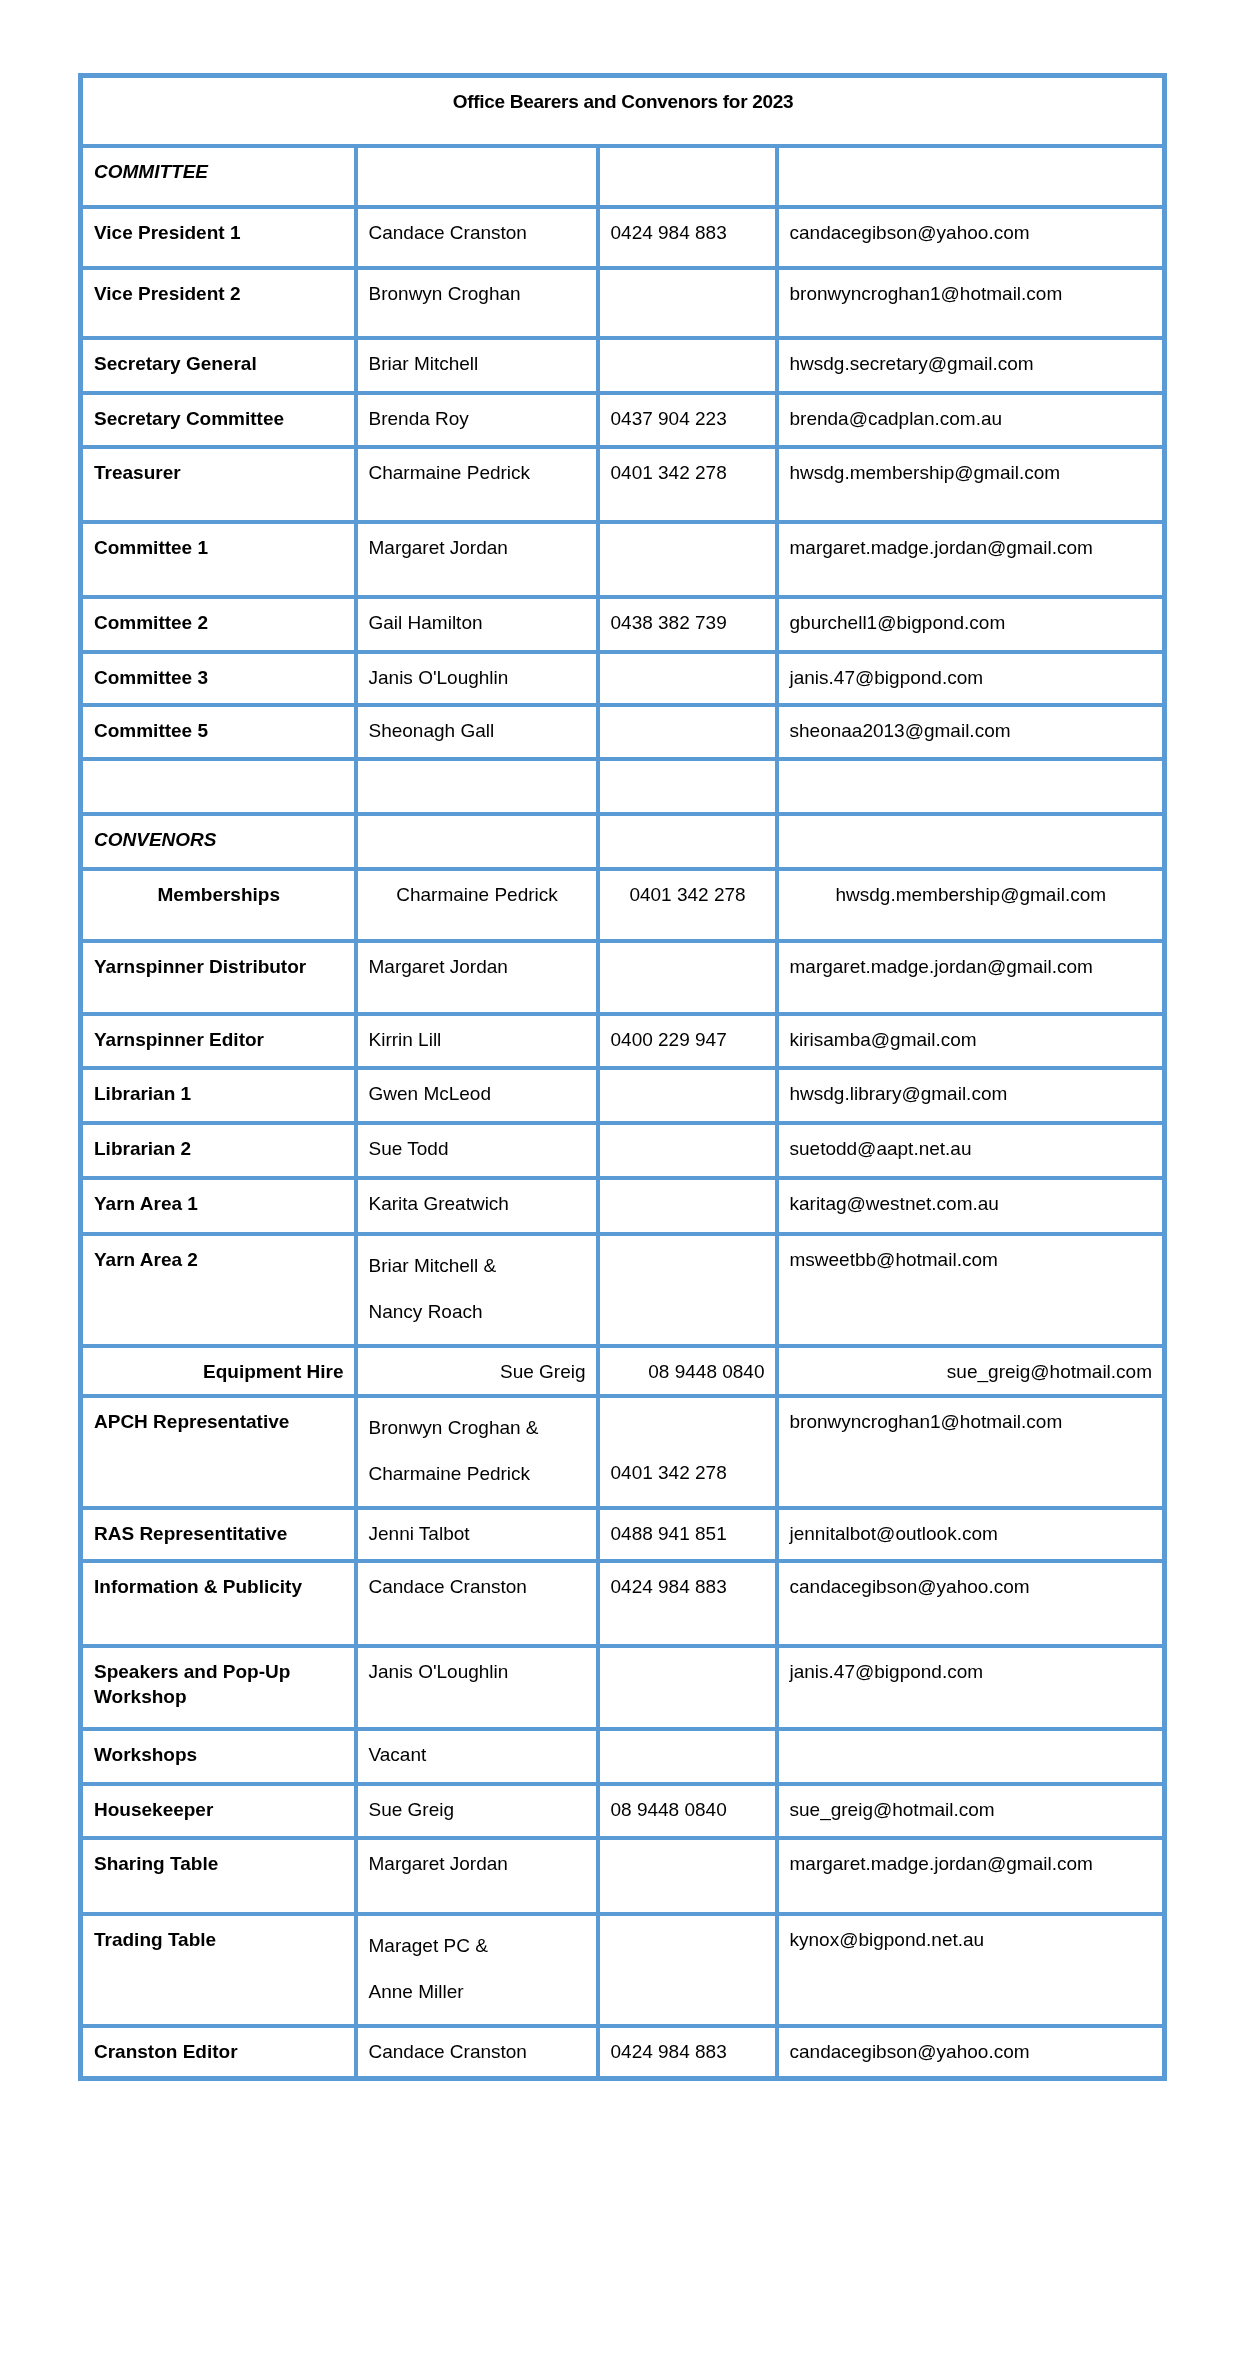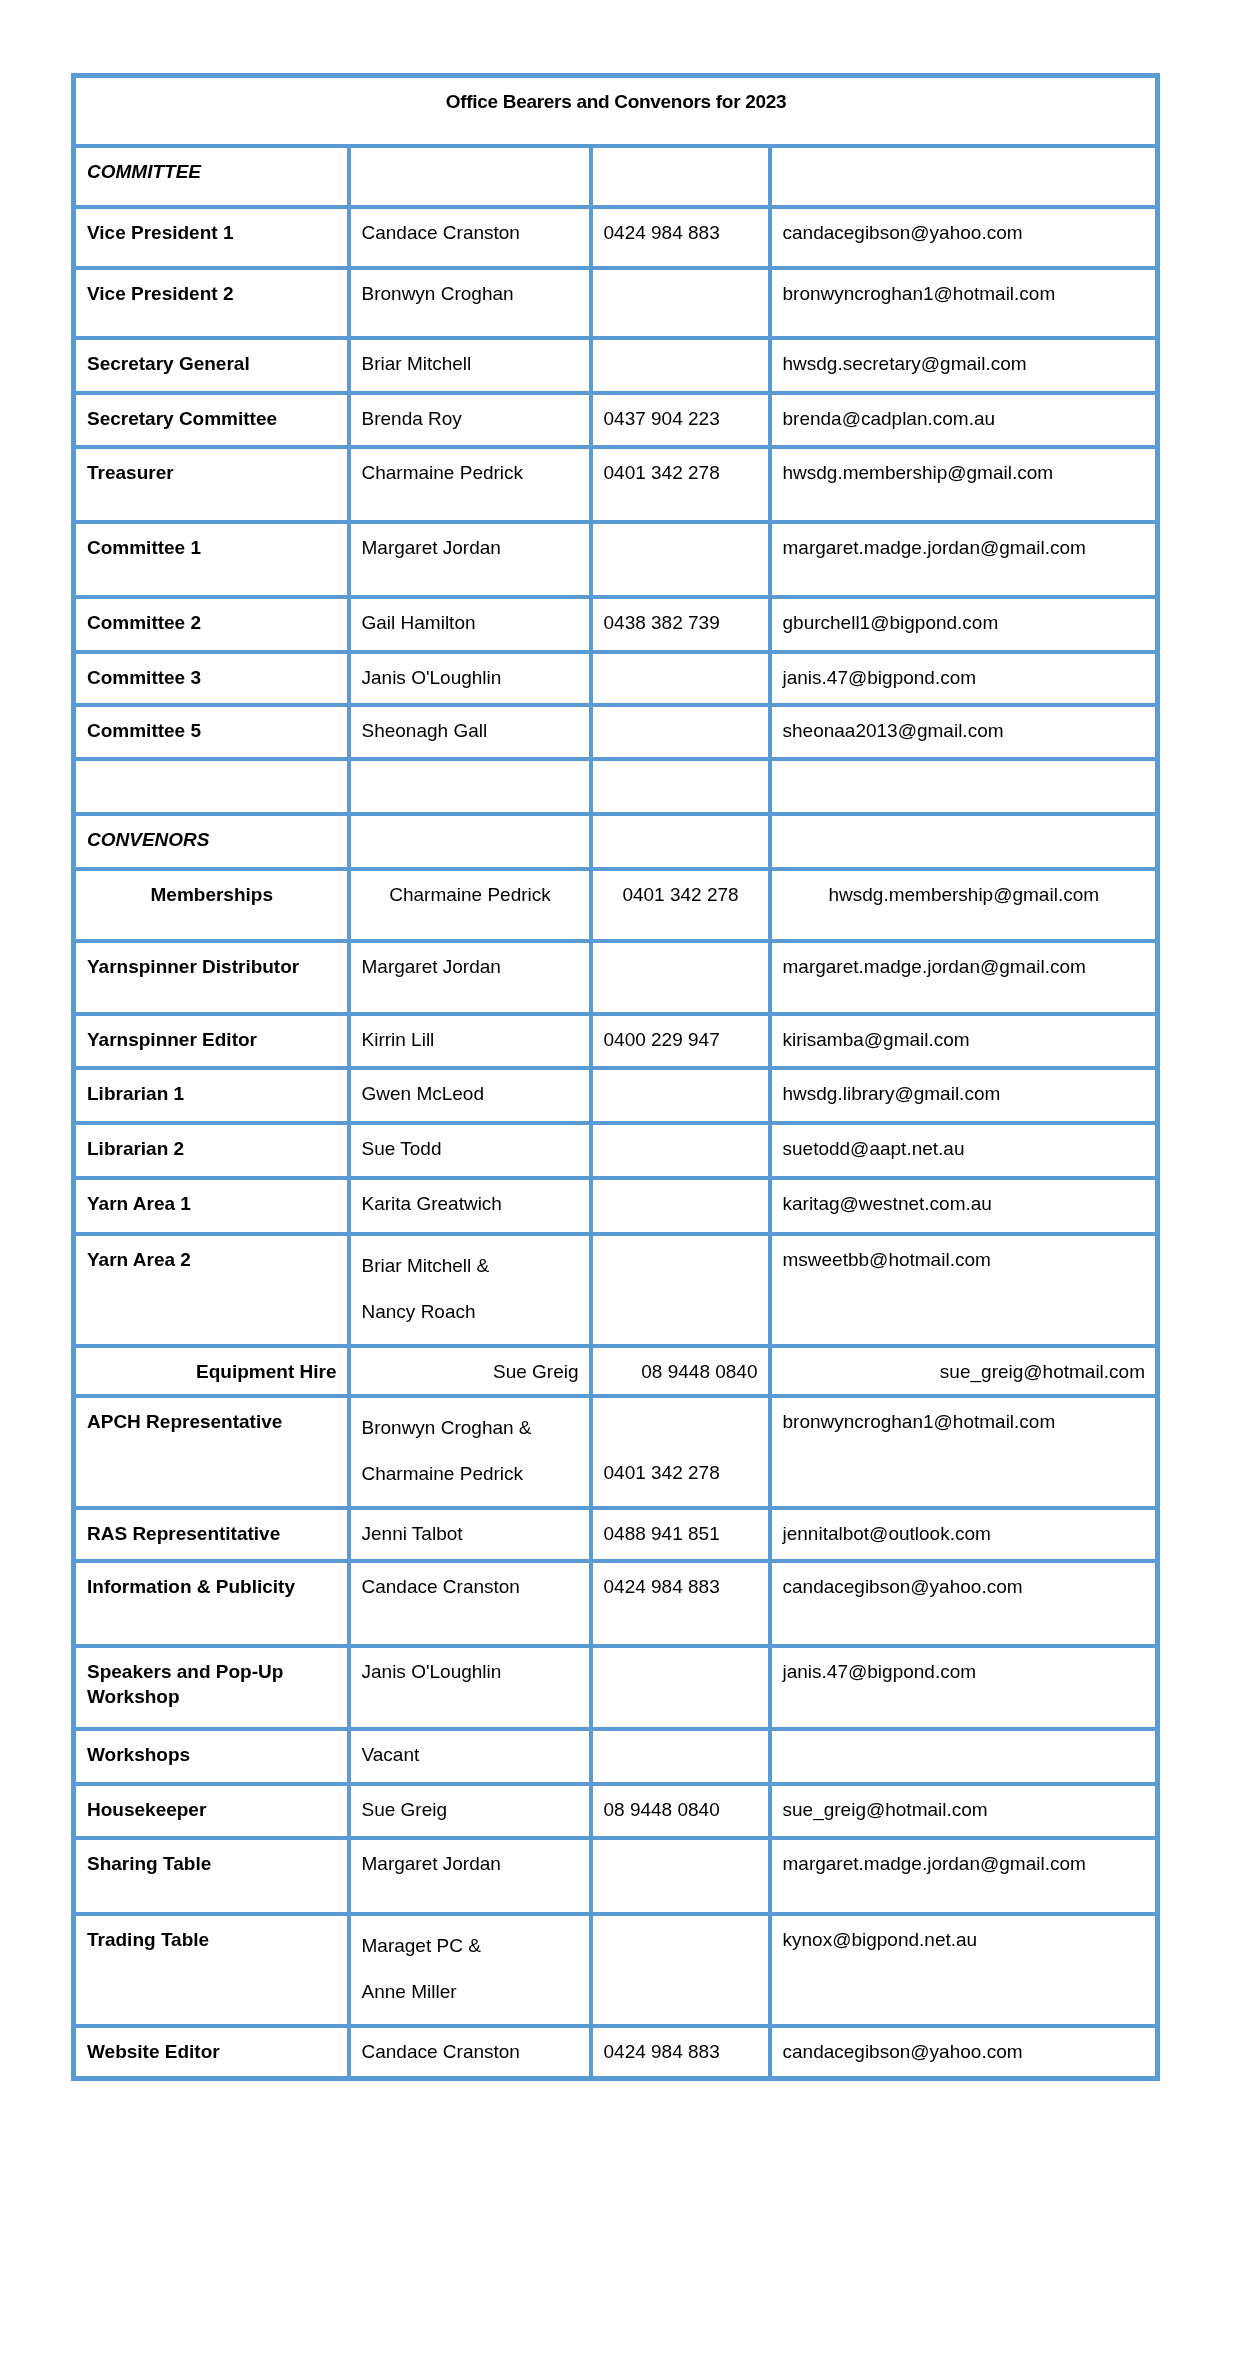--- a/index.html
+++ b/index.html
@@ -10,21 +10,21 @@
   .page {
     position: relative;
     width: 1240px;
     height: 2368px;
     background: #ffffff;
     font-family: "Liberation Sans", sans-serif;
     color: #000000;
   }
   table.roster {
     position: absolute;
-    left: 71px;
+    left: 78px;
     top: 73px;
     width: 1084px;
     border-collapse: collapse;
     table-layout: fixed;
     border: 5px solid var(--border-color, #5B9BD5);
   }
   table.roster td {
     border: 4px solid var(--border-color, #5B9BD5);
     vertical-align: top;
     padding: 11px 10px 8px 11px;
@@ -238,20 +238,20 @@
           <td class="cell-email">margaret.madge.jordan@gmail.com</td>
         </tr>
         <tr style="height: 97px;">
           <td class="cell-role">Trading Table</td>
           <td class="cell-name multiline">Maraget PC &amp;
 Anne Miller</td>
           <td class="cell-phone"></td>
           <td class="cell-email">kynox@bigpond.net.au</td>
         </tr>
         <tr style="height: 53px;">
-          <td class="cell-role">Website Editor</td>
+          <td class="cell-role">Cranston Editor</td>
           <td class="cell-name">Candace Cranston</td>
           <td class="cell-phone">0424 984 883</td>
           <td class="cell-email">candacegibson@yahoo.com</td>
         </tr>
       </tbody>
   </table>
 </div>
 
 </body></html>

